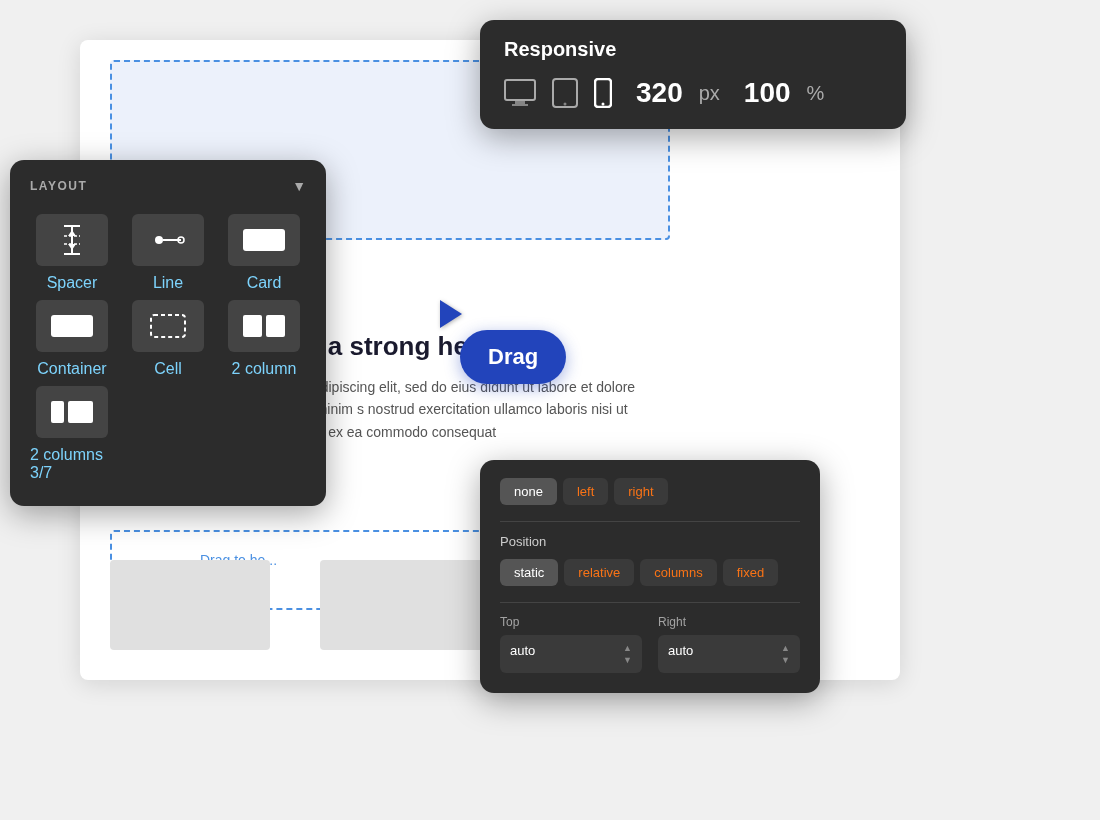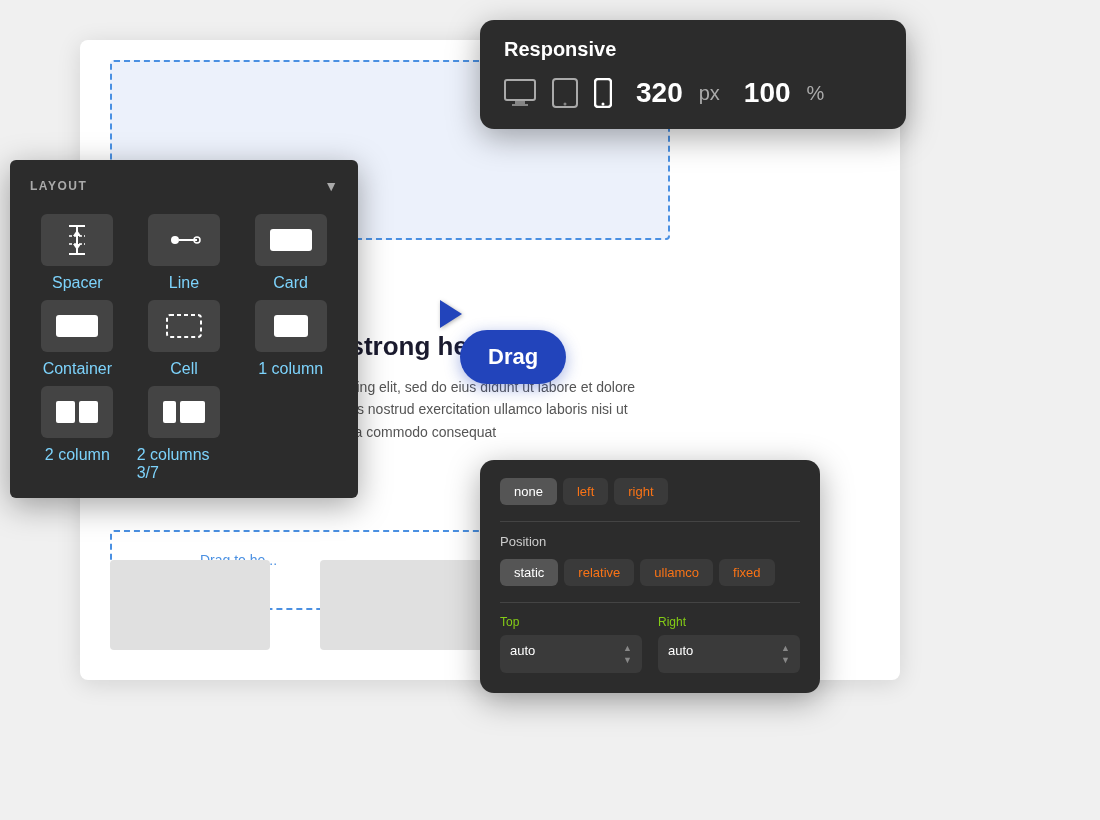--- a/index.html
+++ b/index.html
@@ -195,24 +195,24 @@
       font-size: 28px;
       font-weight: 700;
       margin-left: 8px;
     }
 
     
     .layout-panel {
       position: absolute;
       top: 160px;
       left: 10px;
-      width: 348px;
+      width: 316px;
       background: #2c2c2c;
-      border-radius: 6px;
-      padding: 18px 20px 16px;
+      border-radius: 14px;
+      padding: 18px 20px 24px;
       box-shadow: 0 8px 32px rgba(0,0,0,0.35);
       z-index: 20;
     }
 
     .layout-header {
       display: flex;
       justify-content: space-between;
       align-items: center;
       margin-bottom: 20px;
     }
@@ -316,21 +316,21 @@
       display: flex;
       gap: 16px;
       align-items: flex-start;
     }
 
     .field-group {
       flex: 1;
     }
 
     .field-label {
-      color: #84cc16;
+      color: #a3a3a3;
       font-size: 12px;
       margin-bottom: 6px;
     }
 
     .select-field {
       display: flex;
       align-items: flex-start;
       justify-content: space-between;
       background: #3a3a3a;
       border-radius: 6px;
@@ -457,28 +457,20 @@
 
     <div class="layout-item">
       <div class="layout-icon-box">
         <svg width="50" height="38" viewBox="0 0 50 38">
           <rect x="8" y="8" width="34" height="22" rx="3" fill="none" stroke="white" stroke-width="2" stroke-dasharray="4,3"></rect>
         </svg>
       </div>
       <span class="layout-label">Cell</span>
     </div>
 
-    <div class="layout-item">
-      <div class="layout-icon-box">
-        <svg width="50" height="38" viewBox="0 0 50 38">
-          <rect x="8" y="8" width="34" height="22" rx="3" fill="white"></rect>
-        </svg>
-      </div>
-      <span class="layout-label">1 column</span>
-    </div>
 
     <div class="layout-item">
       <div class="layout-icon-box">
         <svg width="50" height="38" viewBox="0 0 50 38">
           <rect x="4" y="8" width="19" height="22" rx="2" fill="white"></rect>
           <rect x="27" y="8" width="19" height="22" rx="2" fill="white"></rect>
         </svg>
       </div>
       <span class="layout-label">2 column</span>
     </div>
@@ -504,21 +496,21 @@
     <button class="toggle-btn">left</button>
     <button class="toggle-btn">right</button>
   </div>
 
   <div class="panel-divider"></div>
 
   <div class="panel-section-label">Position</div>
   <div class="button-group">
     <button class="toggle-btn active">static</button>
     <button class="toggle-btn">relative</button>
-    <button class="toggle-btn">ullamco</button>
+    <button class="toggle-btn">columns</button>
     <button class="toggle-btn">fixed</button>
   </div>
 
   <div class="panel-divider"></div>
 
   <div class="two-col-row">
     <div class="field-group">
       <div class="field-label">Top</div>
       <div class="select-field">
         <span>auto</span>

